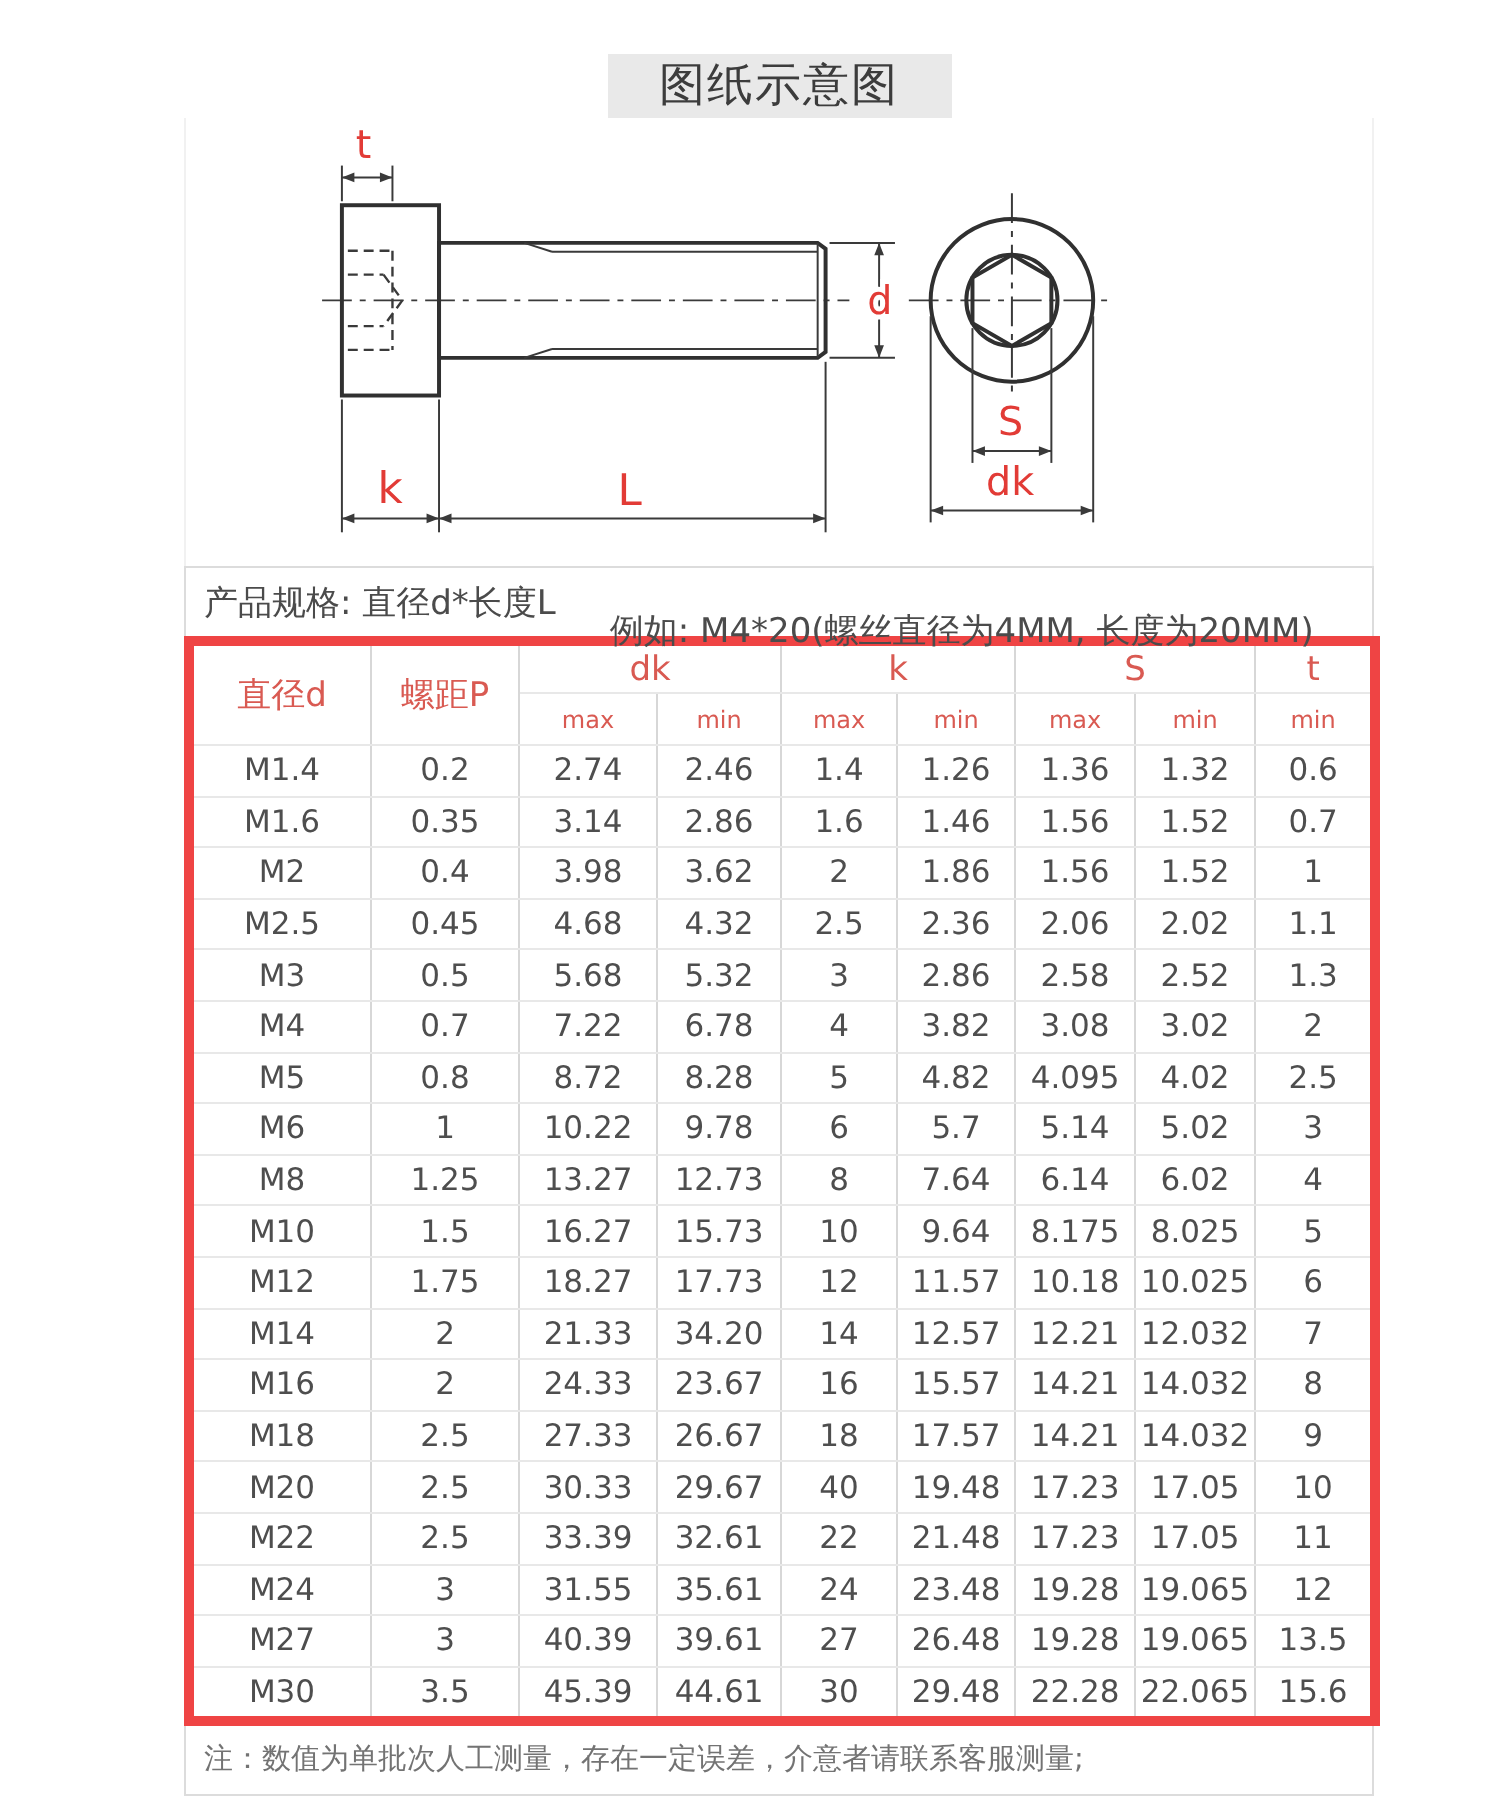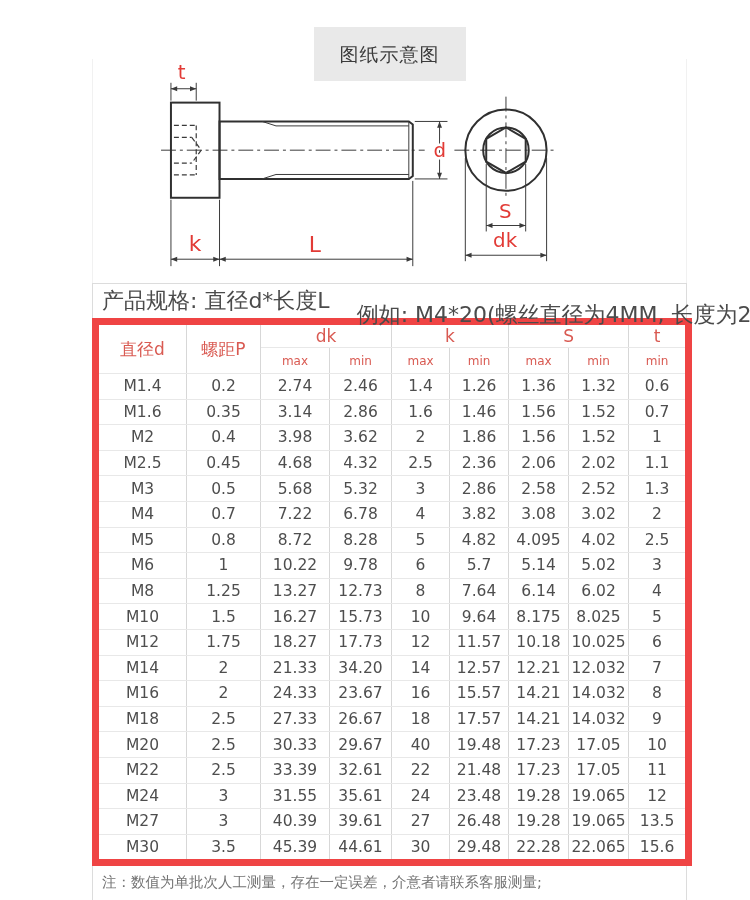--- a/index.html
+++ b/index.html
@@ -8,50 +8,50 @@
     width:750px; height:900px; position:relative; overflow:hidden;
     font-family:"DejaVu Sans","Liberation Sans",sans-serif;
     -webkit-font-smoothing:antialiased;
   }
   .content { position:absolute; left:92px; top:20px; width:595px; }
 
   
   .title-row { height:39px; position:relative; }
   .title-box {
     position:absolute; top:7px; left:50%; transform:translateX(-50%);
-    background:#e9e9e9; color:#3c3c3c; font-size:19px; letter-spacing:1px;
-    padding:16px 26px; line-height:22px; white-space:nowrap;
+    background:#e9e9e9; color:#3c3c3c; font-size:23px; letter-spacing:1px;
+    padding:5px 26px; line-height:22px; white-space:nowrap;
   }
 
   
   .drawing { height:224px; position:relative; border-left:1px solid #f1f1f1; border-right:1px solid #f1f1f1; }
   .drawing svg { display:block; }
 
   
   .spec-row {
     height:35px; border:1px solid #dcdcdc; border-bottom:none;
     display:flex; align-items:center; padding-left:9px;
-    font-size:22px; color:#4b4b4b; white-space:nowrap;
+    font-size:17px; color:#4b4b4b; white-space:nowrap;
   }
   .spec-row .spec-example { margin-left:27px;margin-top:28px; }
 
   
   table.spec-table {
     width:595px; border-collapse:collapse; table-layout:fixed;
     text-align:center;
   }
   table.spec-table th, table.spec-table td {
     border-left:1px solid #d7d7d7; border-right:1px solid #d7d7d7;
     border-top:1px solid #e8e8e8; border-bottom:1px solid #e8e8e8;
     font-weight:normal; overflow:hidden; white-space:nowrap;
   }
   table.spec-table th { color:#d95a52; font-size:17px; height:26px; }
   table.spec-table thead tr.sub th { font-size:12px; }
   table.spec-table td { color:#4e4e4e; font-size:15.5px; height:25.6px; line-height:24px; }
-  table.spec-table { border:7px solid #ef4444; }
+  table.spec-table { border:5px solid #ef4444; }
 
   
   .note-row {
     height:35px; border:1px solid #dcdcdc; border-top:none;
     display:flex; align-items:center; padding-left:9px;
     font-size:14.5px; color:#737373; white-space:nowrap;
   }
 
   
   .obj   { stroke:#303030; stroke-width:2;   fill:none; }

